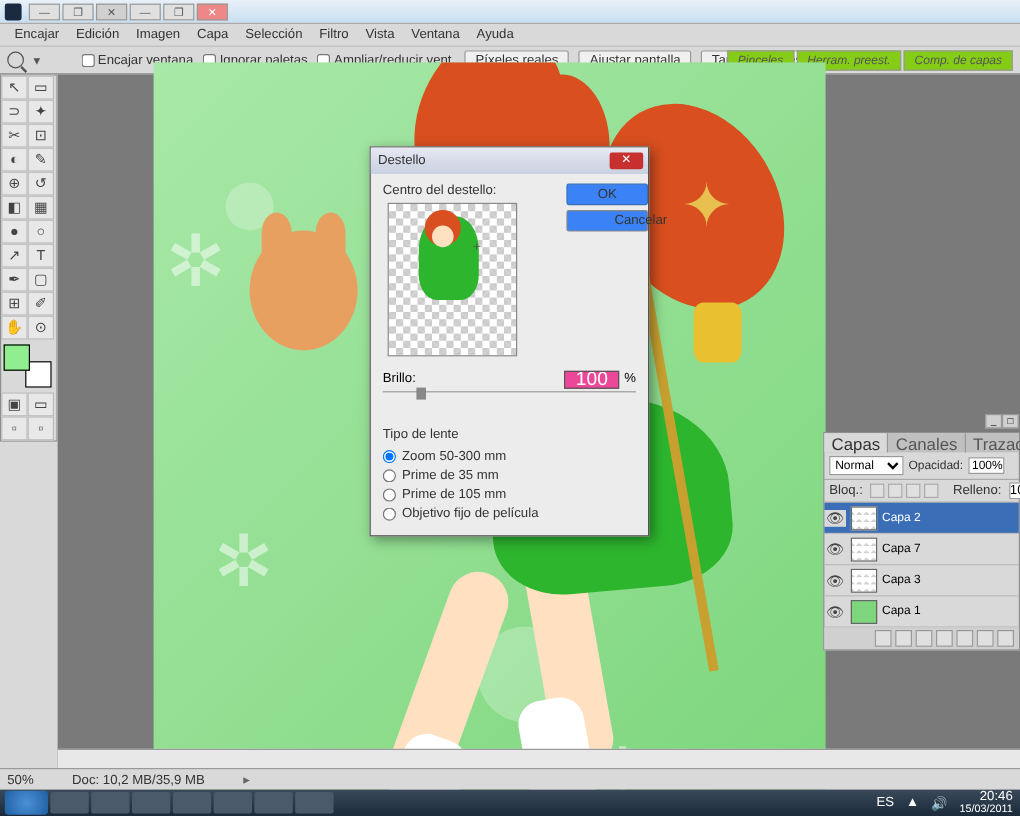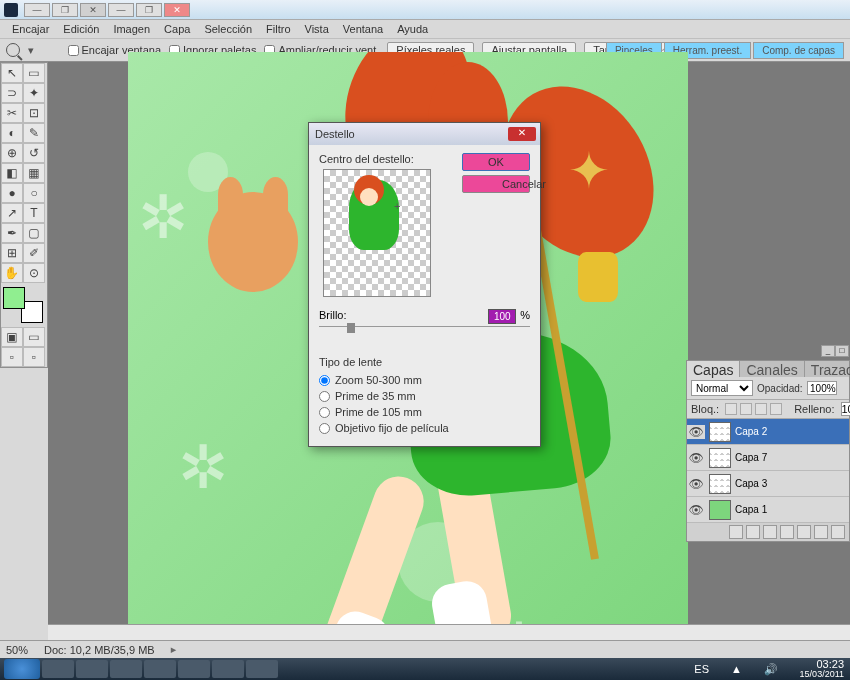--- a/index.html
+++ b/index.html
@@ -15,21 +15,21 @@
 .menubar { height: 18px; background: #d9d9d9; display: flex; align-items: center; padding: 0 6px; gap: 2px; }
 .menubar span { padding: 2px 6px; color: #333; }
 
 .optbar { height: 24px; background: #d9d9d9; border-top: 1px solid #bfbfbf; border-bottom: 1px solid #8f8f8f; display: flex; align-items: center; padding: 0 6px; gap: 8px; position: relative; }
 .optbar .zoom-icon { width: 14px; height: 14px; border: 1.5px solid #555; border-radius: 50%; position: relative; }
 .optbar .zoom-icon::after { content: ''; position: absolute; width: 6px; height: 1.5px; background: #555; bottom: -2px; right: -4px; transform: rotate(45deg); }
 .optbar .chk { display: flex; align-items: center; gap: 3px; color: #333; }
 .optbar .chk input { width: 11px; height: 11px; }
 .optbar .btn { padding: 1px 8px; background: #f0f0f0; border: 1px solid #999; border-radius: 2px; color: #333; }
 .optbar .rtabs { position: absolute; right: 6px; top: 3px; display: flex; gap: 2px; }
-.optbar .rtabs span { padding: 2px 8px; background: #7dd3fc; border: 1px solid #999; font-size: 10px; color: #555; }
+.optbar .rtabs span { padding: 2px 8px; background: #84cc16; border: 1px solid #999; font-size: 10px; color: #555; font-style: italic; }
 
 .workspace { position: absolute; top: 62px; left: 48px; right: 0; bottom: 40px; background: #7a7a7a; }
 .canvas { position: absolute; top: -10px; left: 80px; width: 560px; height: 620px; background: linear-gradient(135deg, #a8e8a8, #7dd67d); overflow: hidden; }
 .canvas .flower { position: absolute; color: rgba(255,255,255,0.5); font-size: 60px; }
 .canvas .bubble { position: absolute; border-radius: 50%; background: rgba(255,255,255,0.25); }
 .canvas .hair { position: absolute; background: #d94f1f; border-radius: 50%; }
 .canvas .dress { position: absolute; top: 280px; left: 280px; width: 200px; height: 160px; background: #2db52d; border-radius: 50% 50% 30% 30%; transform: rotate(-5deg); }
 .canvas .skin { position: absolute; background: #ffe0c0; }
 .canvas .leg1 { top: 420px; left: 220px; width: 50px; height: 200px; border-radius: 25px; transform: rotate(20deg); }
 .canvas .leg2 { top: 390px; left: 320px; width: 50px; height: 200px; border-radius: 25px; transform: rotate(-10deg); }
@@ -38,44 +38,44 @@
 .canvas .fox::before { content: ''; position: absolute; top: -15px; left: 10px; width: 25px; height: 35px; background: #e8a060; border-radius: 50% 50% 0 0; }
 .canvas .fox::after { content: ''; position: absolute; top: -15px; right: 10px; width: 25px; height: 35px; background: #e8a060; border-radius: 50% 50% 0 0; }
 
 .toolbox { position: absolute; top: 62px; left: 0; width: 48px; background: #d9d9d9; border: 1px solid #8f8f8f; }
 .toolbox .row { display: flex; }
 .toolbox .tool { width: 22px; height: 20px; border: 1px solid #bbb; background: #e8e8e8; display: flex; align-items: center; justify-content: center; font-size: 12px; color: #444; }
 .toolbox .swatch { width: 44px; height: 36px; position: relative; margin: 4px 2px; }
 .toolbox .swatch .fg { position: absolute; top: 0; left: 0; width: 22px; height: 22px; background: #90ee90; border: 1px solid #000; }
 .toolbox .swatch .bg { position: absolute; bottom: 0; right: 4px; width: 22px; height: 22px; background: #fff; border: 1px solid #000; }
 
-.statusbar { position: absolute; bottom: 22px; left: 0; right: 0; height: 18px; background: #d9d9d9; border-top: 1px solid #999; display: flex; align-items: center; padding: 0 6px; gap: 16px; color: #333; }
+.statusbar { position: absolute; bottom: 22px; left: 0; right: 0; height: 18px; background: #d9d9d9; border-top: 1px solid #999; display: flex; align-items: center; padding: 0 6px; gap: 32px; color: #333; }
 
 .taskbar { position: absolute; bottom: 0; left: 0; right: 0; height: 22px; background: linear-gradient(#3a4a5a, #1a2a3a); display: flex; align-items: center; padding: 0 4px; }
 .taskbar .start { width: 36px; height: 20px; background: radial-gradient(circle, #4a90d8, #2060a0); border-radius: 3px; }
 .taskbar .tbicon { width: 32px; height: 18px; background: #4a5a6a; margin-left: 2px; border-radius: 2px; }
-.taskbar .tray { position: absolute; right: 6px; color: #fff; display: flex; align-items: center; gap: 22px; }
+.taskbar .tray { position: absolute; right: 6px; color: #fff; display: flex; align-items: center; gap: 10px; }
 
 .dialog { position: absolute; top: 122px; left: 308px; width: 233px; background: #ececec; border: 1px solid #555; box-shadow: 3px 3px 10px rgba(0,0,0,0.4); }
 .dialog .dlg-title { height: 22px; background: linear-gradient(#e8e8f4, #c8d0e0); display: flex; align-items: center; padding: 0 6px; color: #333; }
 .dialog .dlg-title .dlg-close { position: absolute; right: 4px; width: 28px; height: 14px; background: #c83030; color: #fff; text-align: center; border-radius: 2px; font-size: 10px; }
 .dialog .body { padding: 8px 10px; }
 .dialog .label { color: #333; margin-bottom: 4px; }
 .dialog .preview { width: 108px; height: 128px; border: 1px solid #888; background-image: 
   linear-gradient(45deg, #ccc 25%, transparent 25%), linear-gradient(-45deg, #ccc 25%, transparent 25%),
   linear-gradient(45deg, transparent 75%, #ccc 75%), linear-gradient(-45deg, transparent 75%, #ccc 75%);
   background-size: 12px 12px; background-position: 0 0, 0 6px, 6px -6px, -6px 0; background-color: #fff; position: relative; margin-left: 4px; }
 .dialog .preview .pf1 { position: absolute; top: 10px; left: 25px; width: 50px; height: 70px; background: #2db52d; border-radius: 40% 40% 30% 30%; }
 .dialog .preview .pf2 { position: absolute; top: 5px; left: 30px; width: 30px; height: 30px; background: #d94f1f; border-radius: 50%; }
 .dialog .preview .pf3 { position: absolute; top: 18px; left: 36px; width: 18px; height: 18px; background: #ffe0c0; border-radius: 50%; }
-.dialog .dlg-btn { position: absolute; right: 10px; width: 68px; height: 18px; background: #ec4899; border: 1px solid #888; border-radius: 2px; text-align: center; line-height: 16px; color: #333; }
+.dialog .dlg-btn { position: absolute; right: 0; width: 68px; height: 18px; background: #3b82f6; border: 1px solid #888; border-radius: 2px; text-align: center; line-height: 16px; color: #333; }
 .dialog .ok { top: 30px; border: 1px solid #3a6fb8; }
 .dialog .cancel { top: 52px; padding-left: 39px; }
 .dialog .brillo-row { display: flex; align-items: flex-start; margin-top: 12px; gap: 4px; }
-.dialog .brillo-row input { width: 28px; height: 15px; text-align: center; background: #a21caf; color: #fff; border: 1px solid #555; font-size: 10px; }
+.dialog .brillo-row input { width: 46px; height: 15px; text-align: center; background: #ec4899; color: #fff; border: 1px solid #555; font-size: 16px; }
 .dialog .slider { height: 14px; border-top: 1px solid #999; margin-top: 2px; position: relative; }
 .dialog .slider .thumb { position: absolute; top: -4px; left: 28px; width: 8px; height: 10px; background: #888; }
 .dialog .section-label { margin-top: 10px; padding-top: 6px; color: #333; }
 .dialog .radios { margin-top: 6px; }
 .dialog .radios label { display: flex; align-items: center; gap: 5px; margin-bottom: 4px; color: #333; }
 .dialog .radios input { width: 11px; height: 11px; }
 
 .layers-panel { position: absolute; top: 360px; right: 0; width: 164px; background: #d9d9d9; border: 1px solid #8f8f8f; }
 .layers-panel .tabs { display: flex; background: #c0c0c0; height: 16px; }
 .layers-panel .tabs span { padding: 1px 6px; font-size: 14px; color: #555; border-right: 1px solid #999; }
@@ -356,17 +356,17 @@
   <div class="tbicon"></div>
   <div class="tbicon"></div>
   <div class="tbicon"></div>
   <div class="tbicon"></div>
   <div class="tbicon"></div>
   <div class="tray">
     <span>ES</span>
     <span>▲</span>
     <span>🔊</span>
     <div style="text-align:right;line-height:10px">
-      <div>03:23</div>
+      <div>20:46</div>
       <div style="font-size:9px">15/03/2011</div>
     </div>
   </div>
 </div>
 
 </body></html>

